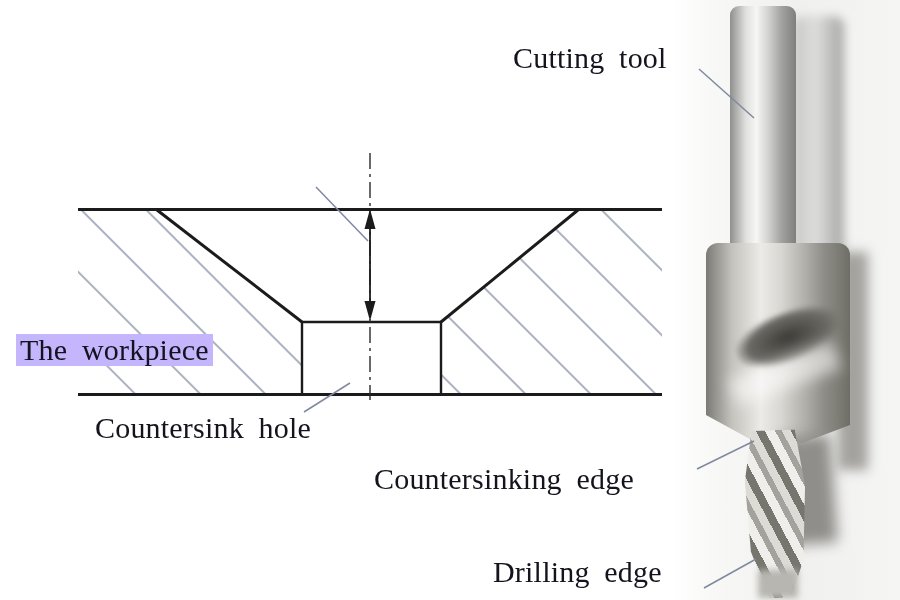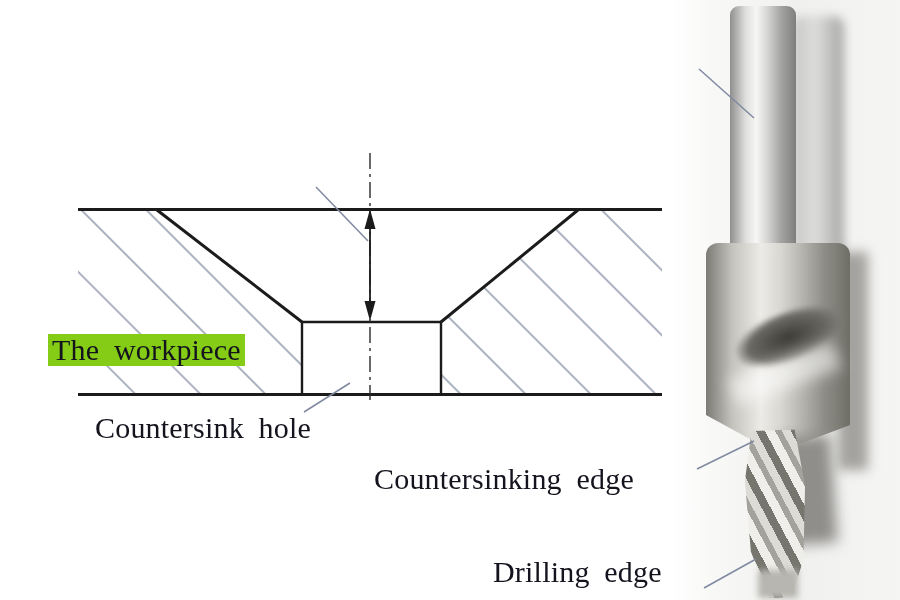--- a/index.html
+++ b/index.html
@@ -1,20 +1,20 @@
 <!DOCTYPE html>
 <html><head>
 <meta charset="utf-8">
 <style>
   html,body{margin:0;padding:0;background:#fff;}
   #page{position:relative;width:900px;height:600px;background:#ffffff;overflow:hidden;
         font-family:"Liberation Serif", serif;}
   .lbl{position:absolute;font-size:30px;color:#14141e;white-space:nowrap;
        word-spacing:7px;letter-spacing:.2px;line-height:1;z-index:6;}
-  .lbl.bg{background:#84cc16;padding:1px 4px;margin-left:32px;}
+  .lbl.bg{background:#c4b5fd;padding:1px 4px;}
   
   .photo{position:absolute;left:672px;top:0;width:228px;height:600px;z-index:1;
          background:linear-gradient(90deg,rgba(255,255,255,0) 0%,#f8f8f7 18%,#f0f0ef 55%,#f5f5f4 100%);}
   .photo div{position:absolute;}
   .blur-rod{left:120px;top:16px;width:52px;height:236px;border-radius:10px 10px 0 0;
             background:linear-gradient(90deg,#c6c6c4,#dededc 45%,#a5a5a3);filter:blur(5px);}
   .shank{left:58px;top:6px;width:66px;height:240px;border-radius:9px 9px 0 0;
          background:linear-gradient(90deg,#8f8f8d 0%,#e0e0de 24%,#f6f6f4 40%,#d2d2d0 58%,#a2a2a0 78%,#7f7f7d 100%);}
   .body-shadow{left:166px;top:252px;width:30px;height:218px;background:#a3a29e;filter:blur(6px);}
   .tool-body{left:34px;top:243px;width:144px;height:200px;border-radius:12px 12px 0 0;
@@ -82,17 +82,18 @@
       <line x1="697" y1="469" x2="754" y2="441"></line>
       <line x1="704" y1="588" x2="756" y2="559"></line>
     </g>
   </svg>
 
 
   <div class="lbl bg" style="left:16px;top:334px;">The workpiece</div>
 
   <div class="lbl" style="left:95px;top:413px;font-family:Liberation Serif, serif;">Countersink hole</div>
 
+  <div class="lbl" style="left:513px;top:43px;">Cutting tool</div>
 
   <div class="lbl" style="left:374px;top:464px;">Countersinking edge</div>
 
   <div class="lbl" style="left:493px;top:557px;">Drilling edge</div>
 </div>
 
 </body></html>

